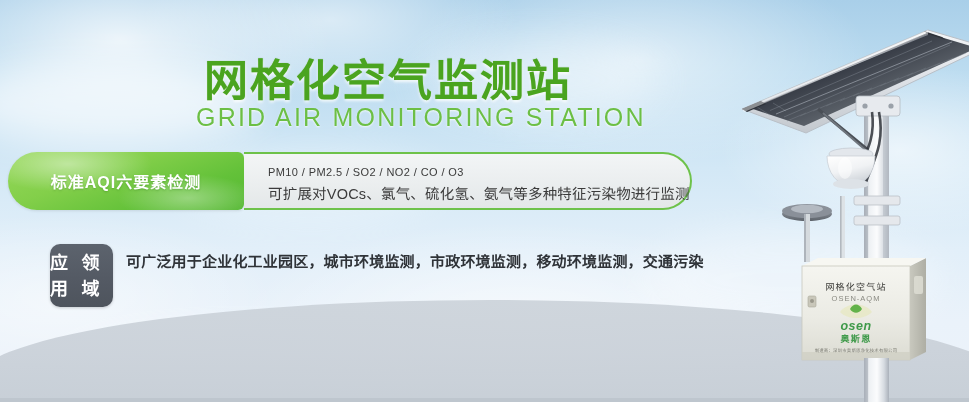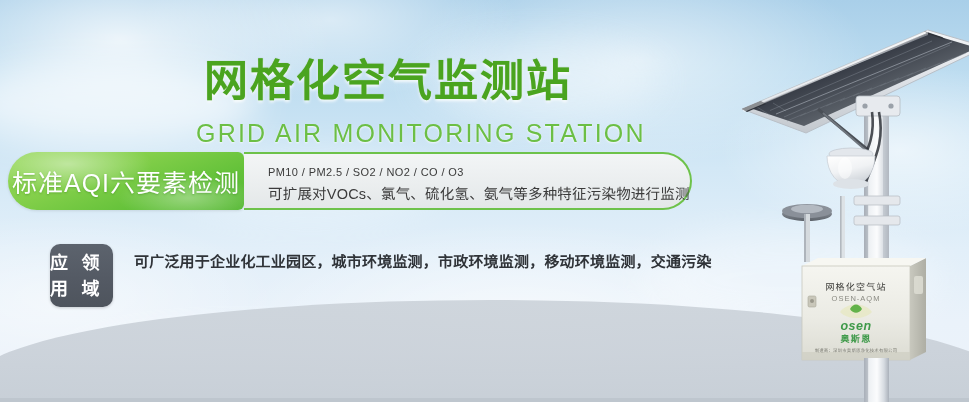--- a/index.html
+++ b/index.html
@@ -46,41 +46,40 @@
     color:#4aa41f;
     text-shadow:0 2px 3px rgba(255,255,255,.85), 0 0 1px rgba(60,140,20,.6);
     white-space:nowrap;
   }
   .title-en{
     position:absolute;left:196px;top:103px;
     font-size:25px;font-weight:300;letter-spacing:2.2px;
     color:#6cbf45;
     text-shadow:0 1px 2px rgba(255,255,255,.8);
     white-space:nowrap;
-    margin-top:16px;
   }
 
   
   .aqi-strip{
     position:absolute;left:8px;top:152px;width:664px;height:58px;
     display:flex;align-items:stretch;
     border-radius:29px;
   }
   .aqi-badge{
     position:relative;flex:0 0 236px;
     border-radius:29px 6px 6px 29px;
     background:
       radial-gradient(ellipse 120px 40px at 60px 12px, rgba(255,255,255,.45), rgba(255,255,255,0) 70%),
       radial-gradient(ellipse 100px 34px at 180px 46px, rgba(255,255,255,.35), rgba(255,255,255,0) 70%),
       linear-gradient(160deg,#96d85a 0%,#83cf4a 38%,#63c139 72%,#55b833 100%);
     display:flex;align-items:center;justify-content:center;
     box-shadow:0 1px 3px rgba(0,0,0,.10);
   }
   .aqi-badge-label{
-    color:#ffffff;font-size:25px;font-weight:normal;letter-spacing:1px;
+    color:#ffffff;font-size:16px;font-weight:bold;letter-spacing:1px;
     text-shadow:0 1px 2px rgba(40,110,20,.35);
     white-space:nowrap;
   }
   .aqi-body{
     flex:1 1 auto;position:relative;
     border-radius:0 29px 29px 0;
     background:linear-gradient(180deg,rgba(245,246,246,.93) 0%,rgba(236,238,238,.92) 55%,rgba(228,231,231,.92) 100%);
     border:2px solid #6ec24a;border-left:none;
     box-sizing:border-box;
     padding:7px 0 0 24px;
@@ -97,21 +96,21 @@
     position:absolute;left:50px;top:244px;display:flex;align-items:flex-start;
   }
   .apply-badge{
     flex:0 0 auto;width:63px;height:63px;border-radius:10px;
     background:linear-gradient(180deg,#5c636d 0%,#545a64 55%,#4e545d 100%);
     color:#fff;display:flex;flex-direction:row;align-items:center;justify-content:center;
     box-shadow:0 1px 3px rgba(0,0,0,.18);
   }
   .apply-badge span{font-size:18px;font-weight:bold;line-height:26px;letter-spacing:1px;}
   .apply-text{
-    margin-left:21px;padding-top:4px;
+    margin-left:13px;padding-top:4px;
   }
   .apply-text .ln{
     font-size:15px;color:#2f3338;line-height:28px;letter-spacing:.2px;white-space:nowrap;font-weight:bold;
   }
 
   
   .equip{position:absolute;left:714px;top:0;width:279px;height:402px;}
   .equip svg{display:block;}
 </style>
 </head>

